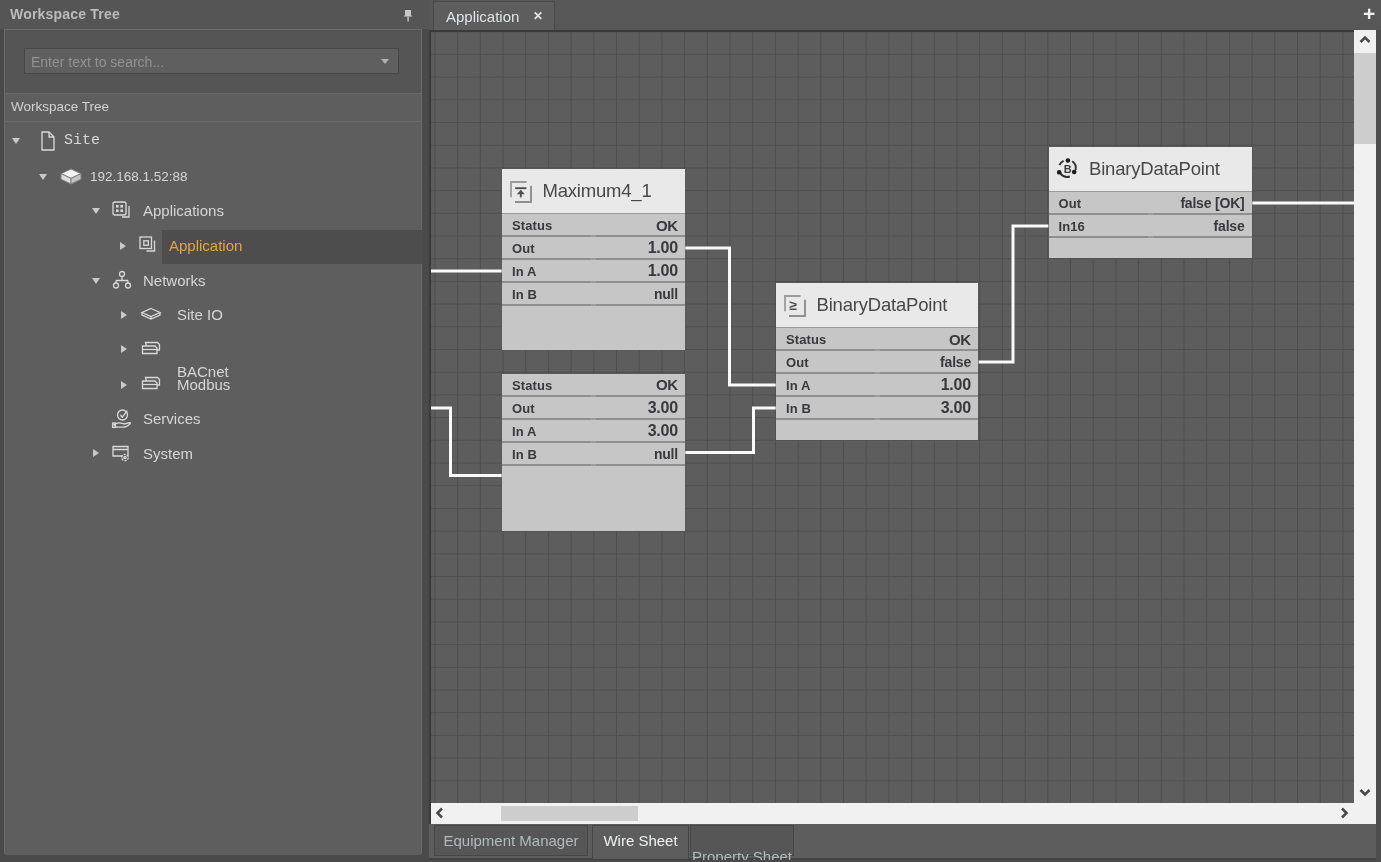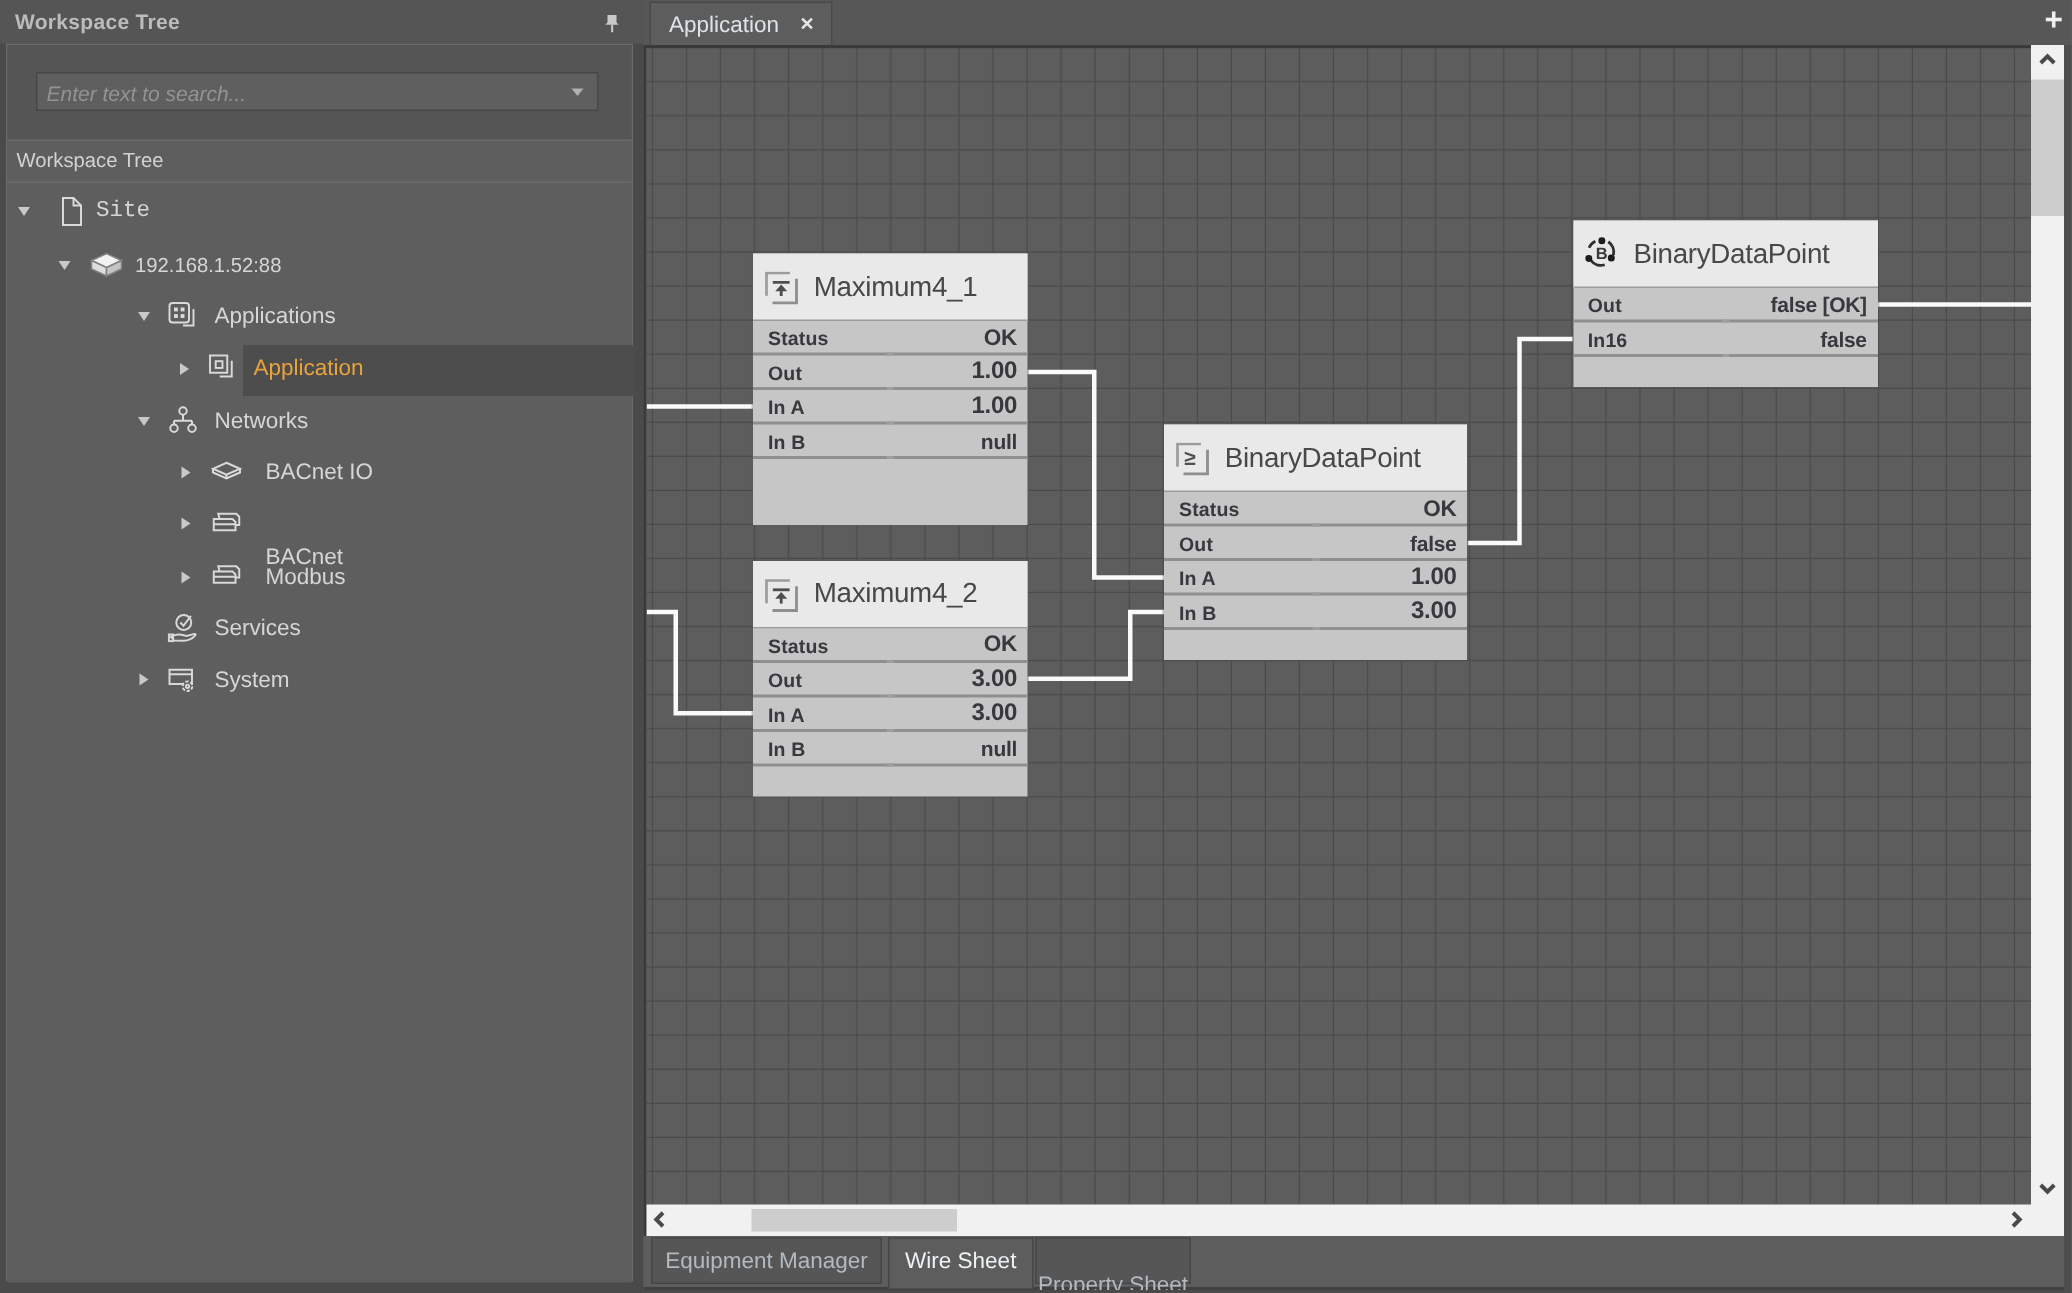--- a/index.html
+++ b/index.html
@@ -5,21 +5,21 @@
   body{width:1381px;height:862px;position:relative;overflow:hidden;
        background:#5d5d5d;font-family:"Liberation Sans",sans-serif;}
   .abs{position:absolute;}
   
   #lp{left:0;top:0;width:429px;height:862px;background:#4a4a4a;}
   #lphead{left:0;top:0;width:429px;height:29px;background:#555555;}
   #lphead .t{position:absolute;left:10px;top:6px;font-size:14px;font-weight:bold;color:#bcbcbc;letter-spacing:.2px;}
   #lpinner{left:4px;top:29px;width:418px;height:825px;background:#555555;border:1px solid #6b6b6b;border-bottom:none;box-sizing:border-box;}
   #searcharea{left:5px;top:30px;width:416px;height:63px;background:#555555;}
   #sbox{left:24px;top:48px;width:375px;height:26px;background:#5f5f5f;border:1px solid #474747;box-sizing:border-box;}
-  #sbox .ph{position:absolute;left:6px;top:4.5px;font-size:14px;color:#939393;font-style:italic;}
+  #sbox .ph{position:absolute;left:6px;top:4.5px;font-size:14px;color:#939393;}
   #sbox .dd{position:absolute;right:9px;top:10px;width:0;height:0;border-left:4px solid transparent;border-right:4px solid transparent;border-top:5px solid #b0b0b0;}
   #treearea{left:5px;top:93px;width:416px;height:761px;background:#5e5e5e;border-top:1px solid #6b6b6b;}
   #wtlabel{left:11px;top:99px;font-size:13.5px;color:#d2d2d2;}
   #wtdiv{left:5px;top:121px;width:416px;height:1px;background:#6b6b6b;}
   .trow{position:absolute;font-size:15px;color:#d6d6d6;white-space:nowrap;}
   .sel{background:#4d4d4d;}
   .arr-d{position:absolute;width:0;height:0;border-left:4.5px solid transparent;border-right:4.5px solid transparent;border-top:6px solid #c9c9c9;}
   .arr-r{position:absolute;width:0;height:0;border-top:4.5px solid transparent;border-bottom:4.5px solid transparent;border-left:6px solid #c9c9c9;}
   .ticon{position:absolute;}
   
@@ -124,21 +124,21 @@
       </svg>
     </div>
     <div class="trow" style="left:143px;top:271.5px;">Networks</div>
     <div class="arr-r" style="left:121px;top:310.5px"></div>
     <div class="ticon" style="left:139px;top:303px">
       <svg width="24" height="24" viewBox="0 0 24 24" style="position:absolute">
         <path d="M12 5.5 L21 9.5 L12 13.5 L3 9.5 Z" fill="none" stroke="#d9d9d9" stroke-width="1.3"></path>
         <path d="M3 9.5 v2.5 L12 16 L21 12 v-2.5 M12 13.5 V16" fill="none" stroke="#d9d9d9" stroke-width="1.3"></path>
       </svg>
     </div>
-    <div class="trow" style="left:177px;top:306px;">BACnet IO</div>
+    <div class="trow" style="left:177px;top:306px;">Site IO</div>
     <div class="arr-r" style="left:121px;top:345px"></div>
     <div class="ticon" style="left:139px;top:337.5px">
       <svg width="24" height="24" viewBox="0 0 24 24" style="position:absolute">
         <path d="M6.5 4.5 h12 l2 2 v5.5 h-12 z" fill="none" stroke="#d9d9d9" stroke-width="1.3"></path>
         <path d="M3.5 8 h12.5 l2 2 v5.5 H3.5 z" fill="#5b5b5b" stroke="#d9d9d9" stroke-width="1.3"></path>
         <path d="M3.5 11.5 h14.5" fill="none" stroke="#d9d9d9" stroke-width="1.3"></path>
       </svg>
     </div>
     <div class="trow" style="left:177px;top:340.5px;margin-top:22px;">BACnet</div>
     <div class="arr-r" style="left:121px;top:380.5px"></div>
@@ -218,30 +218,20 @@
     <div class="brow">
         <span class="l">In A</span>
         <span class="r">1.00</span>
       </div>
     <div class="brow">
         <span class="l">In B</span>
         <span class="r" style="font-size:14px;top:3px">null</span>
       </div>
   </div>
   <div class="blk" style="left:71px;top:342px;width:183px;height:157px">
-    <div class="bhead">
-        <span class="bicon"><svg width="22" height="22" viewBox="0 0 22 22">
-      <path d="M16.6 1 H1 V16.2" fill="none" stroke="#9c9c9c" stroke-width="1.8"></path>
-      <path d="M21 4.8 V21 H5" fill="none" stroke="#8f8f8f" stroke-width="1.9"></path>
-      <path d="M5.2 7.2 H16.4" stroke="#4f4f4f" stroke-width="1.9"></path>
-      <path d="M10.8 16.4 V12" stroke="#4f4f4f" stroke-width="1.9"></path>
-      <polygon points="10.8,8.7 14.8,13.2 6.8,13.2" fill="#4f4f4f"></polygon>
-    </svg></span>
-        <span class="btitle">Maximum4_2</span>
-      </div>
     <div class="brow">
         <span class="l">Status</span>
         <span class="r" style="font-size:15px;top:2.5px">OK</span>
       </div>
     <div class="brow">
         <span class="l">Out</span>
         <span class="r">3.00</span>
       </div>
     <div class="brow">
         <span class="l">In A</span>

